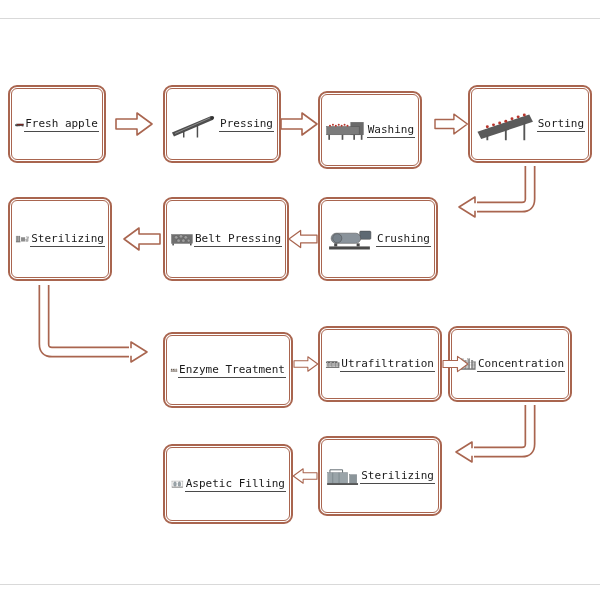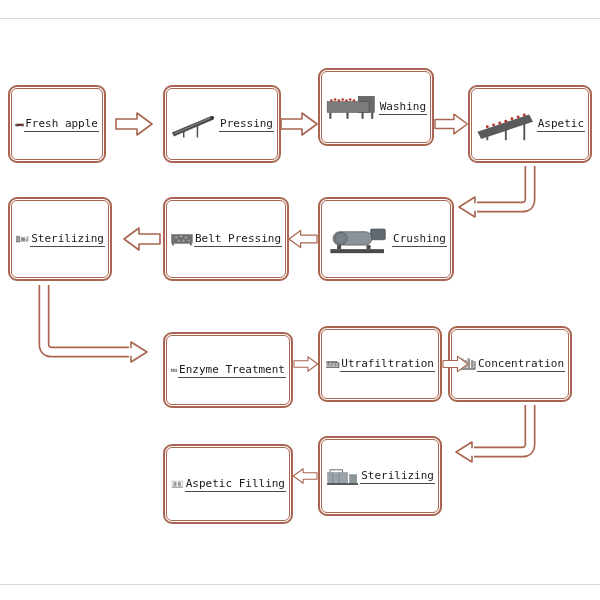--- a/index.html
+++ b/index.html
@@ -68,21 +68,21 @@
           <line x1="10" y1="46" x2="84" y2="13" stroke="#8b8b8b" stroke-width="2"></line>
           <line x1="28" y1="40" x2="28" y2="54" stroke="#4e4e4e" stroke-width="3"></line>
           <line x1="56" y1="28" x2="56" y2="54" stroke="#4e4e4e" stroke-width="3"></line>
           <circle cx="86" cy="14" r="4" fill="#333"></circle>
         </svg>
       </div>
       <div class="label">Pressing</div>
     </div>
   </div>
 
-  <div class="node" style="left:318px;top:68px;width:116px;height:78px">
+  <div class="node" style="left:318px;top:91px;width:104px;height:78px">
     <div class="inner">
       <div class="img">
         <svg viewBox="0 0 100 56" preserveAspectRatio="xMidYMid meet">
           <rect x="62" y="8" width="30" height="30" fill="#6a6a6a" stroke="#4a4a4a"></rect>
           <rect x="4" y="18" width="78" height="20" fill="#7b7b7b" stroke="#4a4a4a"></rect>
           <g fill="#b7352c">
             <circle cx="12" cy="16" r="2.4"></circle>
               <circle cx="19" cy="14" r="2.4"></circle>
               <circle cx="26" cy="16" r="2.4"></circle>
             <circle cx="33" cy="14" r="2.4"></circle>
@@ -112,21 +112,21 @@
             <circle cx="50" cy="23" r="2.4"></circle>
               <circle cx="60" cy="19" r="2.4"></circle>
               <circle cx="70" cy="16" r="2.4"></circle>
             <circle cx="80" cy="13" r="2.4"></circle>
           </g>
           <line x1="20" y1="46" x2="20" y2="54" stroke="#555" stroke-width="3"></line>
           <line x1="50" y1="36" x2="50" y2="54" stroke="#555" stroke-width="3"></line>
           <line x1="80" y1="25" x2="80" y2="54" stroke="#555" stroke-width="3"></line>
         </svg>
       </div>
-      <div class="label">Aspetic</div>
+      <div class="label">Sorting</div>
     </div>
   </div>
 
   <div class="node" style="left:8px;top:197px;width:104px;height:84px">
     <div class="inner">
       <div class="img">
         <svg viewBox="0 0 100 56" preserveAspectRatio="xMidYMid meet">
           <rect x="8" y="6" width="11" height="36" rx="2" fill="#8b8b8b" stroke="#555"></rect>
           <rect x="22" y="6" width="11" height="36" rx="2" fill="#8b8b8b" stroke="#555"></rect>
           <rect x="6" y="42" width="30" height="6" fill="#555"></rect>
@@ -155,21 +155,21 @@
           <circle cx="56" cy="32" r="7" fill="#9e9e9e" stroke="#3f3f3f"></circle>
           <circle cx="78" cy="32" r="6" fill="#9e9e9e" stroke="#3f3f3f"></circle>
           <rect x="10" y="44" width="6" height="8" fill="#3f3f3f"></rect>
           <rect x="84" y="44" width="6" height="8" fill="#3f3f3f"></rect>
         </svg>
       </div>
       <div class="label">Belt Pressing</div>
     </div>
   </div>
 
-  <div class="node" style="left:318px;top:197px;width:136px;height:84px">
+  <div class="node" style="left:318px;top:197px;width:120px;height:84px">
     <div class="inner">
       <div class="img">
         <svg viewBox="0 0 100 56" preserveAspectRatio="xMidYMid meet">
           <rect x="68" y="12" width="22" height="16" rx="2" fill="#5e6972" stroke="#4a4a4a"></rect>
           <rect x="12" y="16" width="58" height="20" rx="10" fill="#8a939b" stroke="#4a4a4a"></rect>
           <circle cx="24" cy="26" r="9" fill="#77818a" stroke="#4a4a4a"></circle>
           <rect x="18" y="36" width="6" height="6" fill="#4a4a4a"></rect>
           <rect x="62" y="36" width="6" height="6" fill="#4a4a4a"></rect>
           <rect x="8" y="42" width="80" height="6" fill="#4a4a4a"></rect>
         </svg>

